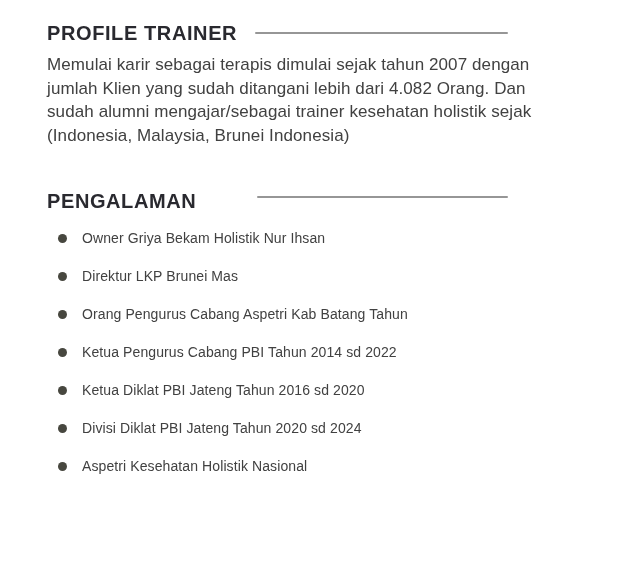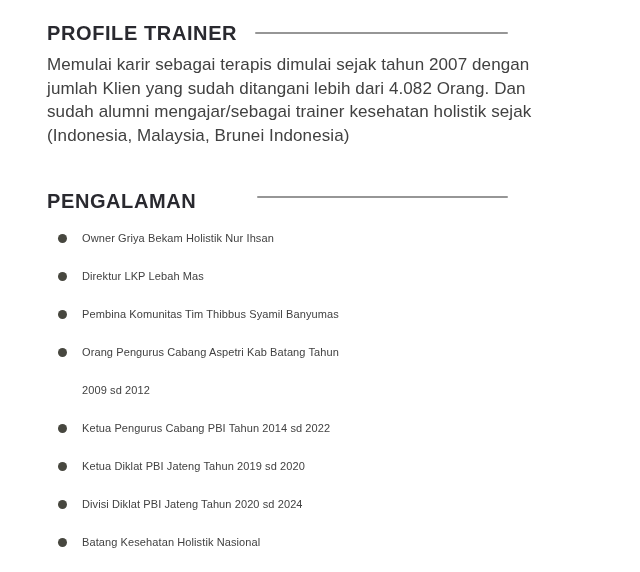--- a/index.html
+++ b/index.html
@@ -53,21 +53,21 @@
     left: 47px;
     top: 219px;
     width: 548px;
     margin: 0;
     padding: 0;
     list-style: none;
   }
   .exp-item {
     position: relative;
     padding-left: 35px;
-    font-size: 11px;
+    font-size: 14px;
     line-height: 38px;
     letter-spacing: 0.1px;
     color: #414141;
   }
   .bullet {
     position: absolute;
     left: 11px;
     top: 14.5px;
     width: 9px;
     height: 9px;
@@ -98,62 +98,55 @@
     <li class="exp-item">
       <span class="bullet"></span>
       <div class="exp-text">
         <div>Owner Griya Bekam Holistik Nur Ihsan</div>
       </div>
     </li>
 
     <li class="exp-item">
       <span class="bullet"></span>
       <div class="exp-text">
-        <div>Direktur LKP Lebah Mas</div>
+        <div>Direktur LKP Brunei Mas</div>
       </div>
     </li>
 
-    <li class="exp-item">
-      <span class="bullet"></span>
-      <div class="exp-text">
-        <div>Pembina Komunitas Tim Thibbus Syamil Banyumas</div>
-      </div>
-    </li>
 
     <li class="exp-item">
       <span class="bullet"></span>
       <div class="exp-text">
         <div>Orang Pengurus Cabang Aspetri Kab Batang Tahun</div>
-        <div>2009 sd 2012</div>
       </div>
     </li>
 
     <li class="exp-item">
       <span class="bullet"></span>
       <div class="exp-text">
         <div>Ketua Pengurus Cabang PBI Tahun 2014 sd 2022</div>
       </div>
     </li>
 
     <li class="exp-item">
       <span class="bullet"></span>
       <div class="exp-text">
-        <div>Ketua Diklat PBI Jateng Tahun 2019 sd 2020</div>
+        <div>Ketua Diklat PBI Jateng Tahun 2016 sd 2020</div>
       </div>
     </li>
 
     <li class="exp-item">
       <span class="bullet"></span>
       <div class="exp-text">
         <div>Divisi Diklat PBI Jateng Tahun 2020 sd 2024</div>
       </div>
     </li>
 
     <li class="exp-item">
       <span class="bullet"></span>
       <div class="exp-text">
-        <div>Batang Kesehatan Holistik Nasional</div>
+        <div>Aspetri Kesehatan Holistik Nasional</div>
       </div>
     </li>
 
   </ul>
 
 </div>
 
 </body></html>

